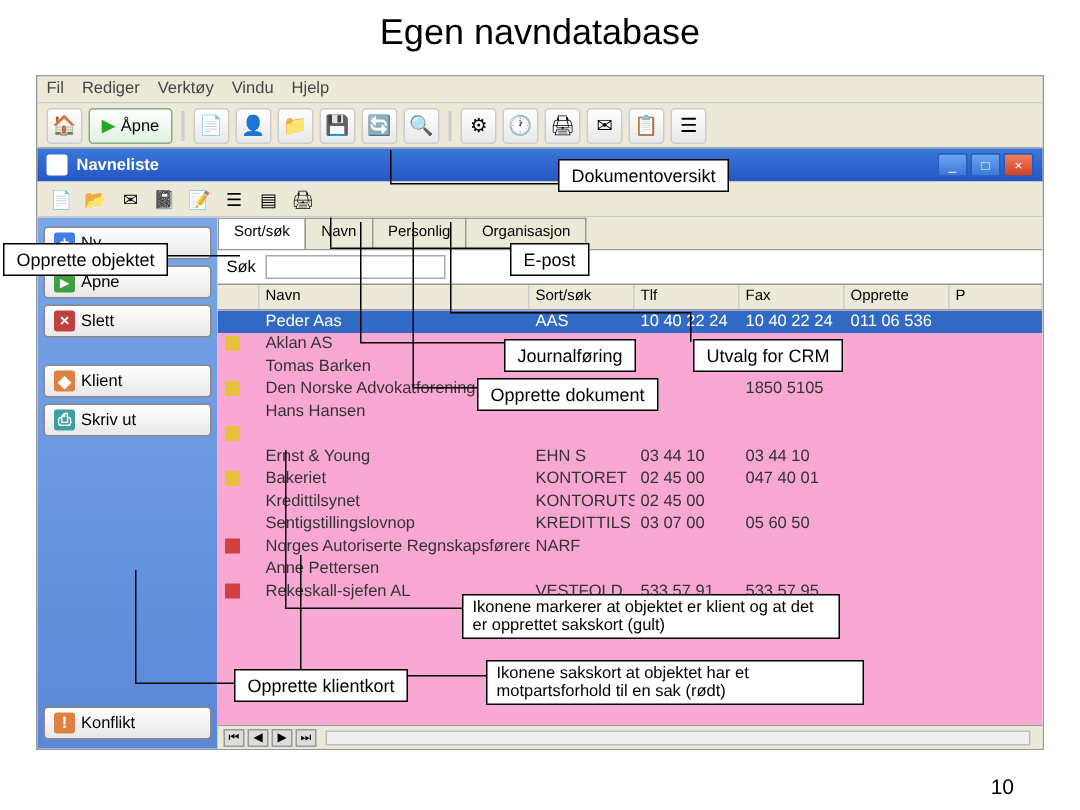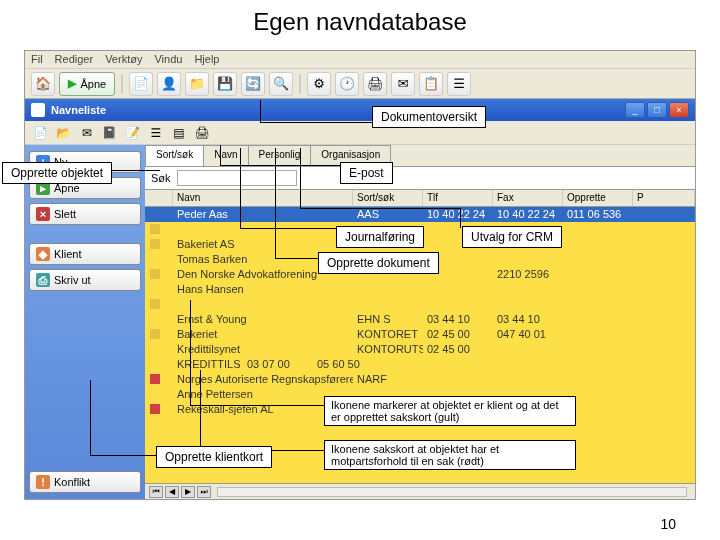--- a/index.html
+++ b/index.html
@@ -25,21 +25,21 @@
 .sbtn .sq{width:14px;height:14px;border-radius:2px;display:flex;align-items:center;justify-content:center;color:#fff;font-weight:bold;font-size:11px}
 .sq.blue{background:#4080e0}.sq.green{background:#40a040}.sq.red{background:#c04040}.sq.teal{background:#40a0a0}.sq.orange{background:#e08040}
 .main{flex:1;display:flex;flex-direction:column;overflow:hidden}
 .tabs{height:22px;display:flex;background:#ece9d8;border-bottom:1px solid #999}
 .tab{padding:3px 10px;border:1px solid #999;border-bottom:none;background:#ece9d8;margin-right:-1px;font-size:10px}
 .tab.active{background:#fff}
 .searchrow{height:22px;display:flex;align-items:center;gap:6px;padding:2px 6px;background:#fff}
 .searchrow input{border:1px solid #aaa;height:16px;width:120px;padding:0 4px;font-size:10px}
 .gridhdr{height:18px;background:#ece9d8;display:flex;border-bottom:1px solid #999;border-top:1px solid #999}
 .gh{border-right:1px solid #ccc;padding:2px 4px;font-size:10px;overflow:hidden;white-space:nowrap}
-.grid{flex:1;background:#fde047;overflow:hidden;position:relative}
+.grid{flex:1;background:#f9a8d4;overflow:hidden;position:relative}
 .row{height:15px;display:flex;font-size:9px;color:#333}
 .cell{padding:1px 4px;overflow:hidden;white-space:nowrap}
 .row.sel{background:#316ac5;color:#fff}
 .ric{width:10px;height:10px;margin:1px;display:inline-block}
 .ric.y{background:#e8c040}.ric.r{background:#d04040}
 .scroll{height:16px;background:#ece9d8;border-top:1px solid #999;display:flex;align-items:center;padding:0 4px;gap:2px}
 .sbtn2{width:14px;height:12px;background:#ddd;border:1px solid #999;font-size:8px;display:flex;align-items:center;justify-content:center}
 .callout{position:absolute;background:#fff;border:1px solid #000;padding:3px 8px;font-size:12px;z-index:10}
 .callout.sm{font-size:11px;padding:2px 6px}
 .leader{position:absolute;background:#000;z-index:5}
@@ -151,47 +151,40 @@
           <div class="row sel">
             <div class="cell" style="width:28px"></div>
             <div class="cell" style="width:180px">Peder Aas</div>
             <div class="cell" style="width:70px">AAS</div>
             <div class="cell" style="width:70px">10 40 22 24</div>
             <div class="cell" style="width:70px">10 40 22 24</div>
             <div class="cell" style="width:70px">011 06 536</div>
           </div>
           <div class="row">
             <div class="cell" style="width:28px"><span class="ric y"></span></div>
-            <div class="cell" style="width:70px"></div>
-            <div class="cell" style="width:70px"></div>
-            <div class="cell" style="width:70px"></div>
-            <div class="cell" style="width:70px"></div>
-          </div>
-          <div class="row">
-            <div class="cell" style="width:28px"><span class="ric y"></span></div>
-            <div class="cell" style="width:180px">Bakeriet AS</div>
+            <div class="cell" style="width:180px">Aklan AS</div>
             <div class="cell" style="width:70px"></div>
             <div class="cell" style="width:70px"></div>
             <div class="cell" style="width:70px"></div>
             <div class="cell" style="width:70px"></div>
           </div>
           <div class="row">
             <div class="cell" style="width:28px"></div>
             <div class="cell" style="width:180px">Tomas Barken</div>
             <div class="cell" style="width:70px"></div>
             <div class="cell" style="width:70px"></div>
             <div class="cell" style="width:70px"></div>
             <div class="cell" style="width:70px"></div>
           </div>
           <div class="row">
             <div class="cell" style="width:28px"><span class="ric y"></span></div>
             <div class="cell" style="width:180px">Den Norske Advokatforening</div>
             <div class="cell" style="width:70px"></div>
             <div class="cell" style="width:70px"></div>
-            <div class="cell" style="width:70px">2210 2596</div>
+            <div class="cell" style="width:70px">1850 5105</div>
             <div class="cell" style="width:70px"></div>
           </div>
           <div class="row">
             <div class="cell" style="width:28px"></div>
             <div class="cell" style="width:180px">Hans Hansen</div>
             <div class="cell" style="width:70px"></div>
             <div class="cell" style="width:70px"></div>
             <div class="cell" style="width:70px"></div>
             <div class="cell" style="width:70px"></div>
           </div>
@@ -221,20 +214,21 @@
           <div class="row">
             <div class="cell" style="width:28px"></div>
             <div class="cell" style="width:180px">Kredittilsynet</div>
             <div class="cell" style="width:70px">KONTORUTS</div>
             <div class="cell" style="width:70px">02 45 00</div>
             <div class="cell" style="width:70px"></div>
             <div class="cell" style="width:70px"></div>
           </div>
           <div class="row">
             <div class="cell" style="width:28px"></div>
+            <div class="cell" style="width:180px">Sentigstillingslovnop</div>
             <div class="cell" style="width:70px">KREDITTILS</div>
             <div class="cell" style="width:70px">03 07 00</div>
             <div class="cell" style="width:70px">05 60 50</div>
             <div class="cell" style="width:70px"></div>
           </div>
           <div class="row">
             <div class="cell" style="width:28px"><span class="ric r"></span></div>
             <div class="cell" style="width:180px">Norges Autoriserte Regnskapsføreres Foren</div>
             <div class="cell" style="width:70px">NARF</div>
             <div class="cell" style="width:70px"></div>
@@ -268,21 +262,21 @@
     </div>
   </div>
 </div>
 
 <div class="callout" style="top:106px;left:372px">Dokumentoversikt</div>
 <div class="callout" style="top:162px;left:2px">Opprette objektet</div>
 <div class="callout" style="top:162px;left:340px">E-post</div>
 <div class="callout" style="top:226px;left:336px">Journalføring</div>
 <div class="callout" style="top:226px;left:462px">Utvalg for CRM</div>
 <div class="callout" style="top:252px;left:318px">Opprette dokument</div>
-<div class="callout sm" style="top:396px;left:324px;width:252px">Ikonene markerer at objektet er klient og at det er opprettet sakskort (gult)</div>
+<div class="callout sm" style="top:396px;left:308px;width:252px">Ikonene markerer at objektet er klient og at det er opprettet sakskort (gult)</div>
 <div class="callout" style="top:446px;left:156px">Opprette klientkort</div>
 <div class="callout sm" style="top:440px;left:324px;width:252px">Ikonene sakskort at objektet har et motpartsforhold til en sak (rødt)</div>
 
 <div class="leader" style="top:122px;left:260px;width:112px;height:1px"></div>
 <div class="leader" style="top:100px;left:260px;width:1px;height:22px"></div>
 <div class="leader" style="top:170px;left:110px;width:50px;height:1px"></div>
 <div class="leader" style="top:145px;left:220px;width:1px;height:20px"></div>
 <div class="leader" style="top:165px;left:220px;width:120px;height:1px"></div>
 <div class="leader" style="top:148px;left:240px;width:1px;height:80px"></div>
 <div class="leader" style="top:228px;left:240px;width:96px;height:1px"></div>

